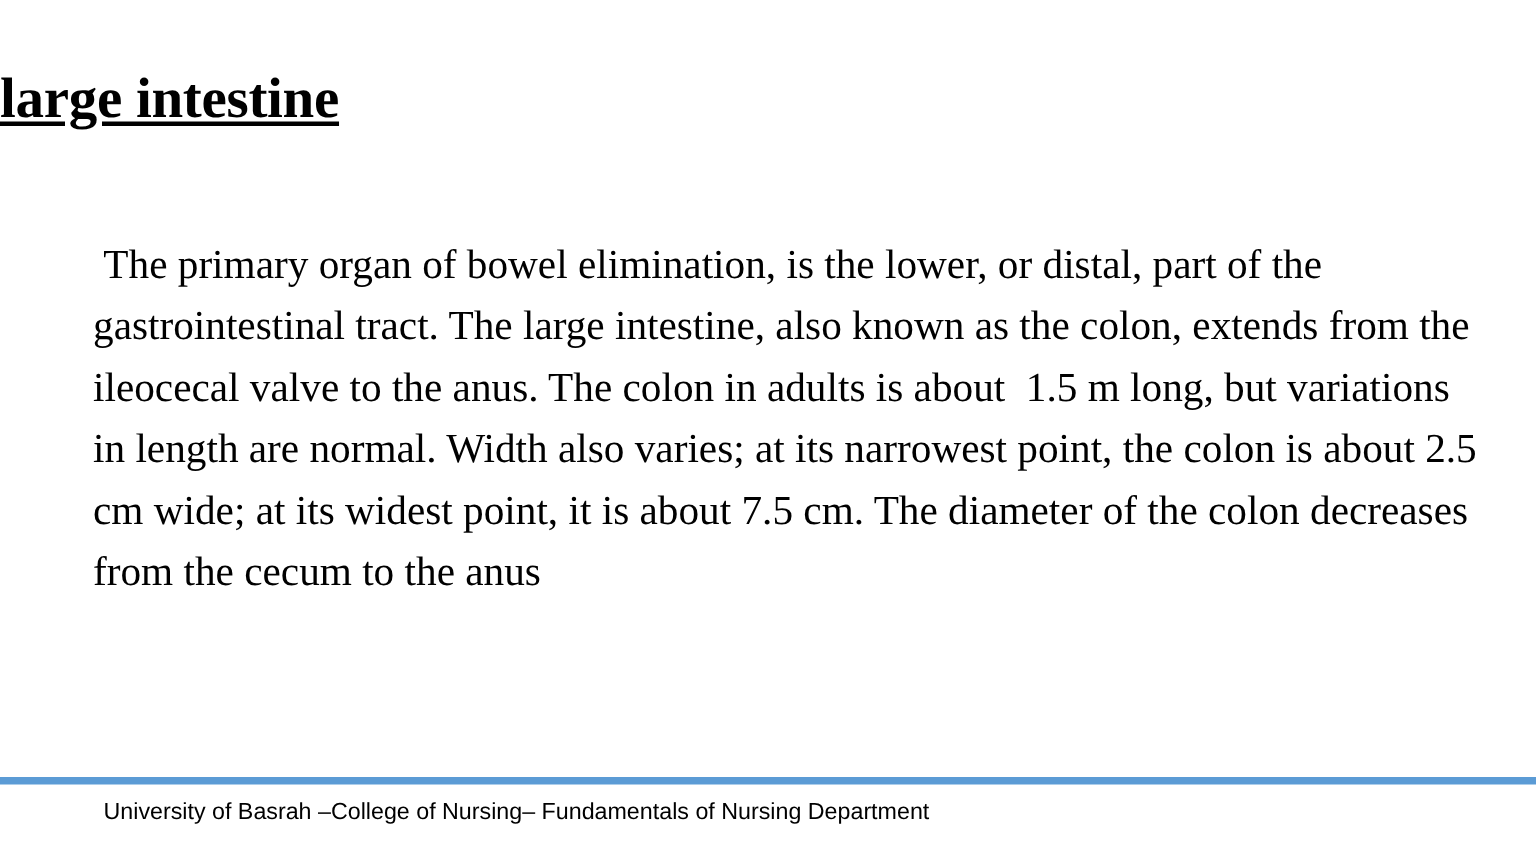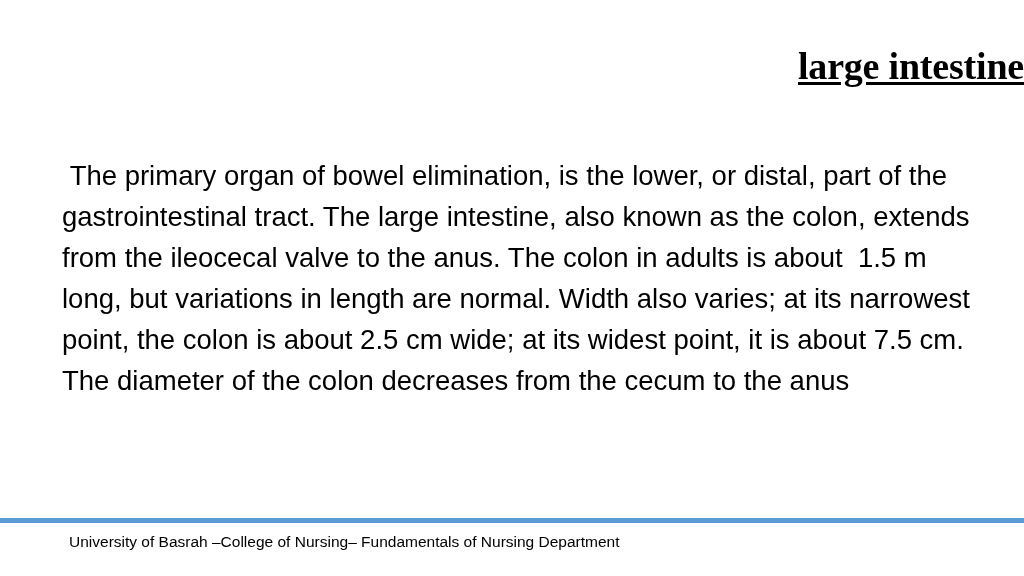--- a/index.html
+++ b/index.html
@@ -18,37 +18,37 @@
     position: relative;
     width: 1024px;
     height: 576px;
     box-sizing: border-box;
   }
   .slide-title {
     position: absolute;
     top: 44px;
     left: 0;
     width: 1024px;
-    text-align: right;
+    text-align: left;
     font-family: "Liberation Serif", serif;
     font-size: 38px;
     font-weight: bold;
     color: #000000;
     letter-spacing: -0.2px;
   }
   .slide-title span {
     text-decoration: underline;
     text-underline-offset: 3px;
   }
   .slide-body {
     position: absolute;
     top: 155px;
     left: 62px;
     width: 930px;
-    font-family: Liberation Sans, sans-serif;
+    font-family: Liberation Serif, serif;
     font-size: 27.5px;
     line-height: 41px;
     color: #000000;
     text-align: left;
     white-space: pre-wrap;
   }
   .footer-rule {
     position: absolute;
     left: 0;
     top: 518px;

